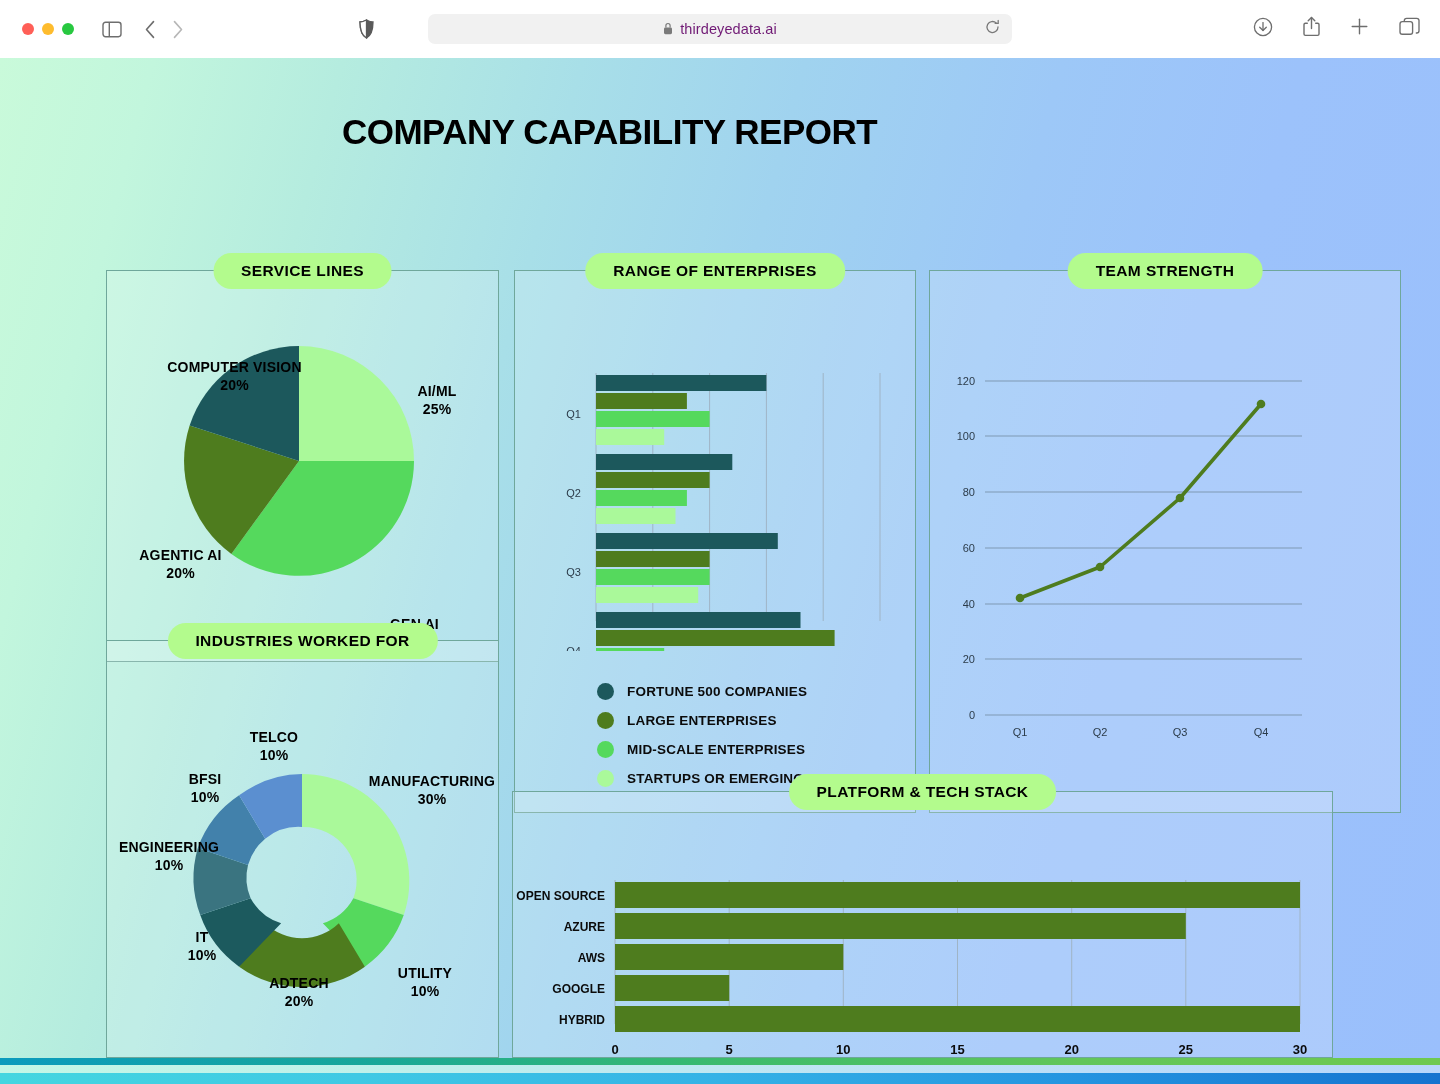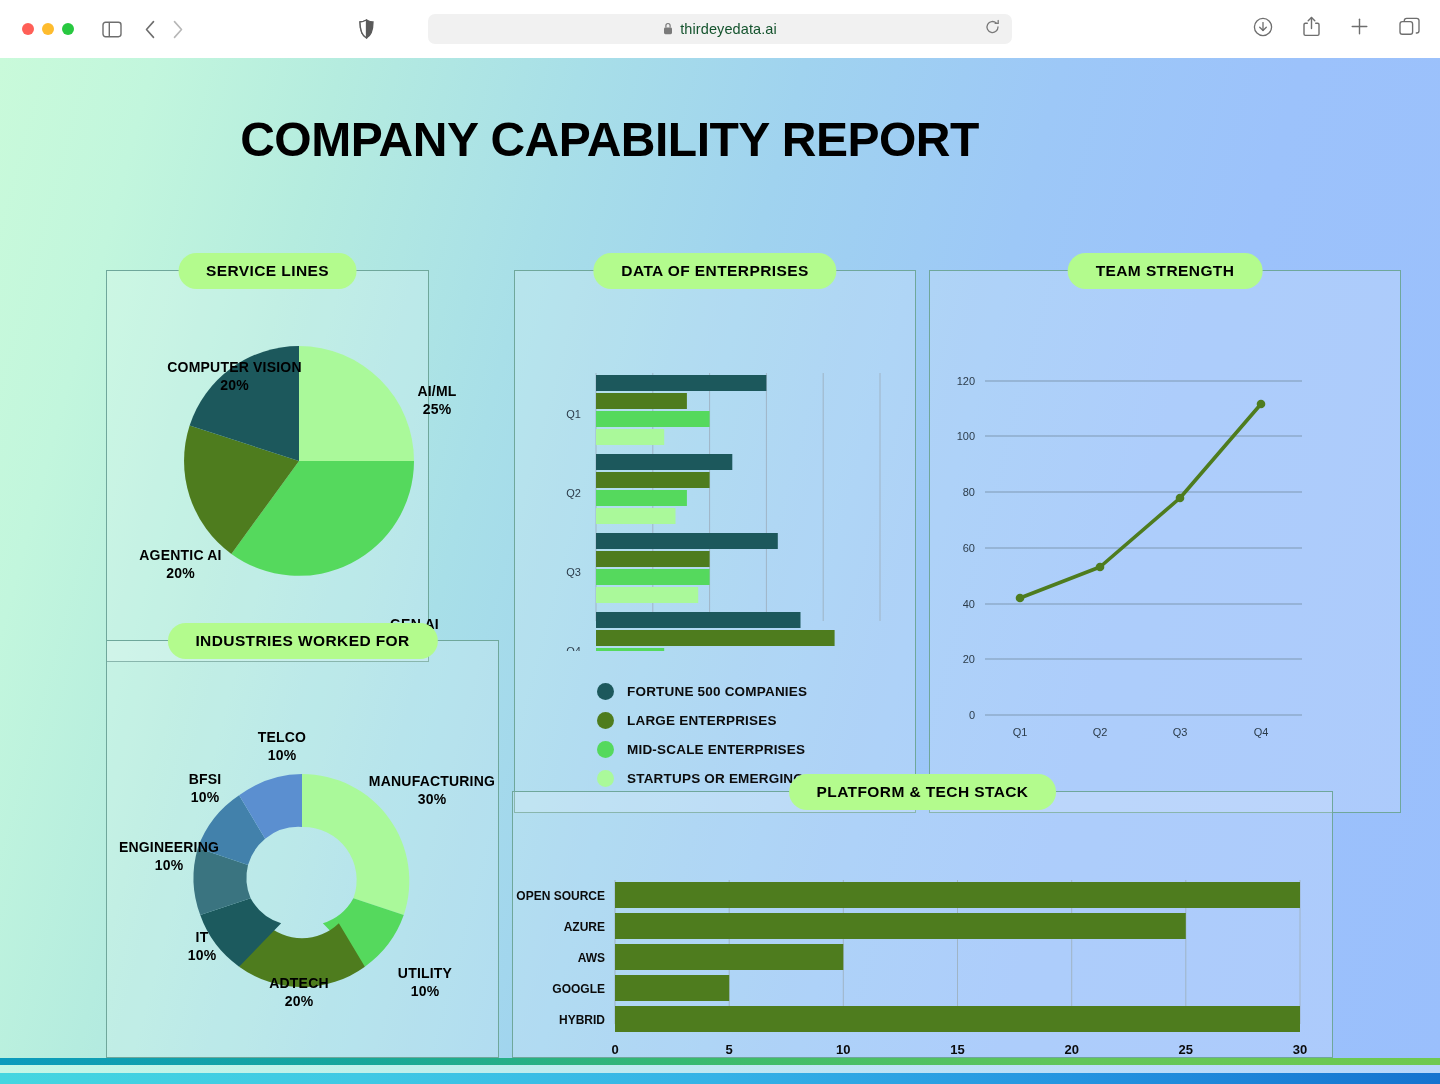--- a/index.html
+++ b/index.html
@@ -26,39 +26,39 @@
   .sidebar-btn { margin-left: 28px; }
   .nav-btns { display: flex; gap: 16px; margin-left: 22px; }
   .shield-btn { margin-left: 175px; }
 
   #address-bar {
     position: absolute; left: 428px; top: 14px; width: 584px; height: 30px;
     background: #f1f1f1; border-radius: 7px;
     display: flex; align-items: center; justify-content: center;
   }
   #address-bar .lock { margin-right: 7px; color: #7a7a7a; font-size: 11px; }
-  #url-text { font-size: 14.5px; color: #14532d; letter-spacing: .1px; }
+  #url-text { font-size: 14.5px; color: #701a75; letter-spacing: .1px; }
   #reload-btn { position: absolute; right: 12px; top: 50%; transform: translateY(-50%); color: #7a7a7a; }
 
   .right-icons { position: absolute; right: 20px; top: 16px; display: flex; gap: 30px; align-items: center; }
 
   
   #page {
     position: absolute; left: 0; top: 58px; width: 1440px; height: 1026px;
     background: linear-gradient(105deg,
         #c9fada 0%, #c2f6dd 9%, #b5ecdf 20%,
         #a8dfe8 34%, #a0d3ef 47%, #9dc8f7 62%,
         #9cc2fb 76%, #9abffc 100%);
     overflow: hidden;
   }
 
   #report-title {
     position: absolute; left: 0; top: 54px; width: 1219px;
     text-align: center;
-    font-size: 48px; font-weight: 800; letter-spacing: -0.5px;
+    font-size: 35px; font-weight: 800; letter-spacing: -0.5px;
     color: #000000;
   }
   #report-subtitle {
     position: absolute; left: 0; top: 130px; width: 1440px;
     text-align: center;
     font-size: 29px; font-weight: 400; letter-spacing: .3px;
     color: #111111;
   }
 
   .card {
@@ -67,21 +67,21 @@
     background: rgba(255,255,255,0.18);
   }
   .badge {
     position: absolute; top: -18px; left: 50%; transform: translateX(-50%);
     background: #b3fb8d; border-radius: 22px;
     padding: 9px 28px; white-space: nowrap;
     font-size: 15.5px; font-weight: 800; letter-spacing: .4px; color: #000;
   }
 
   
-  #card-service-lines   { left: 106px; top: 212px;  width: 323px; height: 392px; }
+  #card-service-lines   { left: 106px; top: 212px;  width: 393px; height: 392px; }
   #card-industries      { left: 106px; top: 582px;  width: 393px; height: 418px; }
   #card-enterprises     { left: 514px; top: 212px;  width: 402px; height: 543px; }
   #card-team-strength   { left: 929px; top: 212px;  width: 472px; height: 543px; }
   #card-tech-stack      { left: 512px; top: 733px;  width: 821px; height: 267px; }
 
   .pie-label { position: absolute; font-size: 14px; font-weight: 800; color: #000; text-align: center; line-height: 1.25; letter-spacing: .2px; }
 
   
   #enterprise-legend { position: absolute; left: 82px; top: 412px; }
   .legend-row { display: flex; align-items: center; margin-bottom: 12px; }
@@ -229,21 +229,21 @@
 
       <path d="M132.12 325.63 A107 107 0 0 1 93.24 274.07 L143.60 257.24 A53 53 0 0 0 174.15 282.28 Z" fill="#1c5a5e"></path>
 
       <path d="M93.24 274.07 A107 107 0 0 1 90.81 206.94 L141.00 223.94 A53 53 0 0 0 143.60 257.24 Z" fill="#3a7480"></path>
 
       <path d="M90.81 206.94 A107 107 0 0 1 132.12 154.37 L158.15 197.72 A53 53 0 0 0 141.00 223.94 Z" fill="#4281ab"></path>
 
       <path d="M132.12 154.37 A107 107 0 0 1 195 133 L195 186 A53 53 0 0 0 158.15 197.72 Z" fill="#5b8fd0"></path>
     </svg>
 
-    <div class="pie-label" style="left:120px; top:88px; width:110px;text-align:center;">
+    <div class="pie-label" style="left:112px; top:88px; width:110px;text-align:center;">
       <span>TELCO</span><br>
       <span>10%</span>
     </div>
     <div class="pie-label" style="left:48px; top:130px; width:100px;">
       <span>BFSI</span><br>
       <span>10%</span>
     </div>
     <div class="pie-label" style="left:-2px; top:198px; width:128px;">
       <span>ENGINEERING</span><br>
       <span>10%</span>
@@ -260,21 +260,21 @@
       <span>UTILITY</span><br>
       <span>10%</span>
     </div>
     <div class="pie-label" style="left:255px; top:132px; width:140px;">
       <span>MANUFACTURING</span><br>
       <span>30%</span>
     </div>
   </div>
 
   <div class="card" id="card-enterprises">
-    <div class="badge">DATA OF ENTERPRISES</div>
+    <div class="badge">RANGE OF ENTERPRISES</div>
 
     <svg width="400" height="380" viewBox="0 0 400 380">
 
       <g stroke="#9fb4c6" stroke-width="1">
         <line x1="81" y1="102" x2="81" y2="350"></line>
         <line x1="137.8" y1="102" x2="137.8" y2="350"></line>
         <line x1="194.6" y1="102" x2="194.6" y2="350"></line>
         <line x1="251.4" y1="102" x2="251.4" y2="350"></line>
         <line x1="308.2" y1="102" x2="308.2" y2="350"></line>
         <line x1="365" y1="102" x2="365" y2="350"></line>

